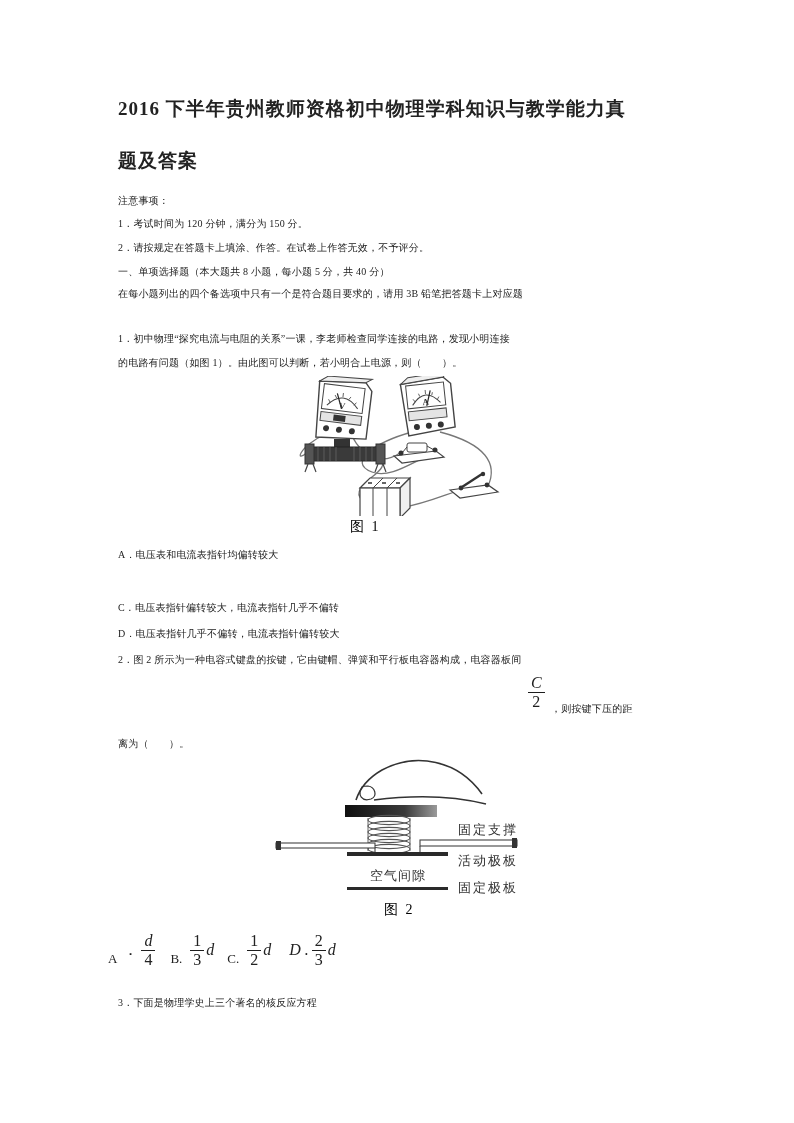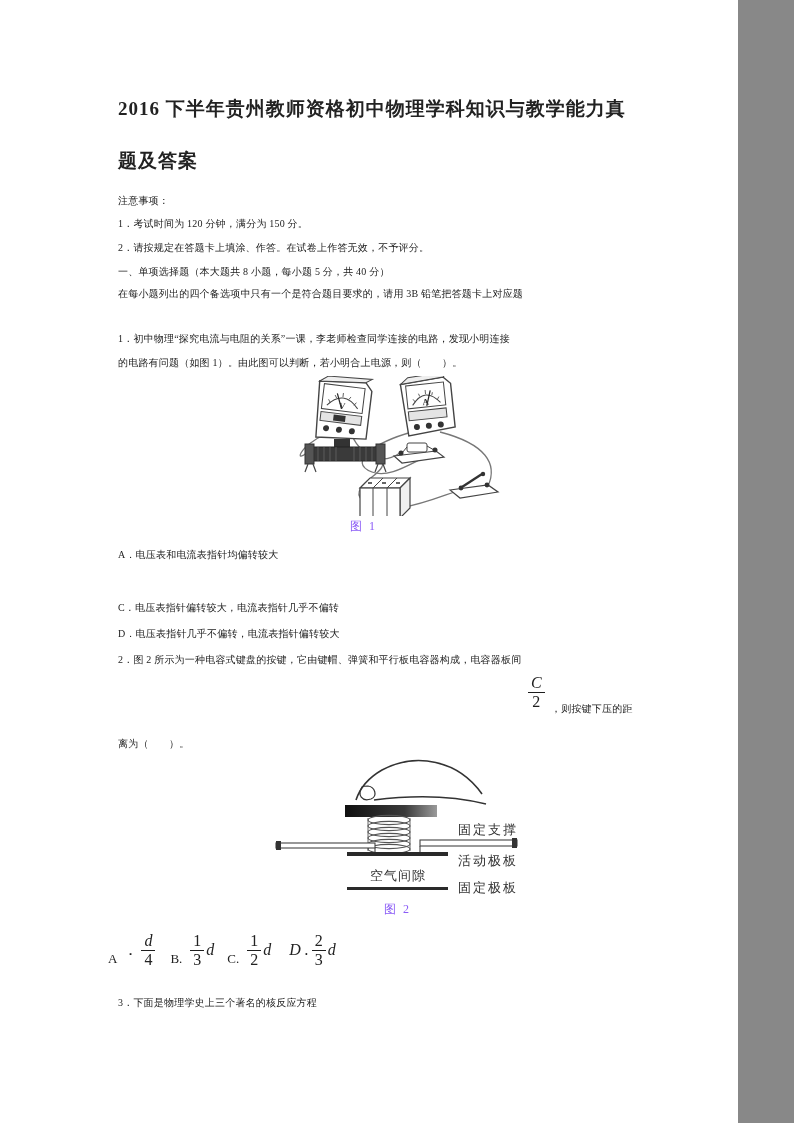--- a/index.html
+++ b/index.html
@@ -1,20 +1,20 @@
 <!DOCTYPE html>
 <html><head>
 <meta charset="utf-8">
 <style>
   html,body{margin:0;padding:0;background:#888;}
-  .page{position:relative;width:738px;height:1123px;background:#ffffff;overflow:hidden;
+  .page{position:relative;width:794px;height:1123px;background:#ffffff;overflow:hidden;
         font-family:"Liberation Serif","DejaVu Serif",serif;color:#222;}
   .line{position:absolute;left:118px;white-space:pre;font-size:10px;line-height:19px;letter-spacing:.2px;}
   .title{font-size:19px;font-weight:bold;letter-spacing:1px;}
-  .figcap{position:absolute;font-size:12px;letter-spacing:2px;color:#8b5cf6;}
+  .figcap{position:absolute;font-size:14px;letter-spacing:2px;color:#000000;}
   .fracV{position:absolute;display:inline-flex;flex-direction:column;align-items:center;
          font-size:16px;line-height:1.1;color:#1d1d1d;}
   .fracV .num{padding:0 3px;border-bottom:1.4px solid #1d1d1d;}
   .fracV .den{padding:0 3px;}
   .it{font-style:italic;}
   .q2opts{position:absolute;left:108px;top:925px;display:flex;align-items:center;height:50px;}
   .q2opt{display:flex;align-items:center;margin-right:13px;}
   .q2opt .low{align-self:flex-end;font-size:13px;line-height:1;padding:0 2px 3px 0;}
   .q2opt .mid{font-size:16px;padding:0 3px;}
   .q2opt .fv{display:flex;flex-direction:column;align-items:center;font-size:16px;line-height:1.1;}

